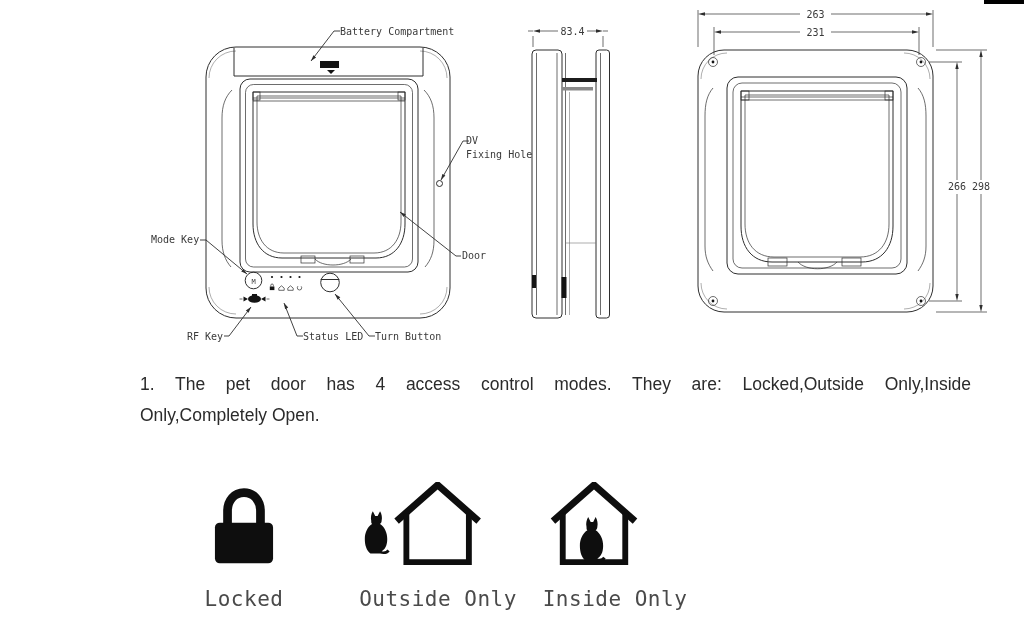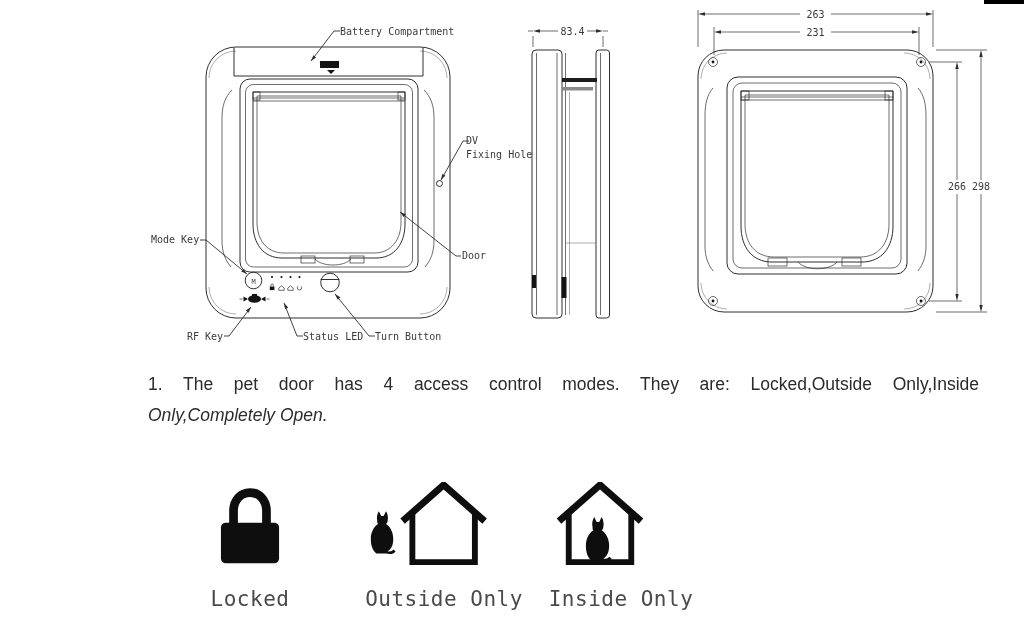--- a/index.html
+++ b/index.html
@@ -14,27 +14,27 @@
   .dim  { font-size:10px; }
   .mkey { font-size:7px; }
   .ln   { stroke:#2e2e2e; stroke-width:1; fill:none; }
   .ln2  { stroke:#2e2e2e; stroke-width:0.7; fill:none; }
   .thin { stroke:#777;    stroke-width:0.6; fill:none; }
   .leader { stroke:#2e2e2e; stroke-width:0.9; fill:none; }
   .ah   { fill:#2e2e2e; stroke:none; }
   .blk  { fill:#141414; stroke:none; }
 
   .instruction {
-    position:absolute; left:148px; top:369px; width:831px;
+    position:absolute; left:140px; top:369px; width:831px;
     color:#2b2b2b; font-size:17.5px; line-height:31px; font-weight:400;
   }
   .instruction .line1 { text-align:justify; text-align-last:justify; white-space:normal; }
-  .instruction .line2 { text-align:left;font-style:italic; }
-
-  .modes { position:absolute; top:480px; left:6px; width:966px; height:140px; }
+  .instruction .line2 { text-align:left; }
+
+  .modes { position:absolute; top:480px; left:0; width:966px; height:140px; }
   .mode  { position:absolute; text-align:center; }
   .icon-box { height:90px; display:flex; align-items:flex-end; justify-content:center; }
   .icon-shift { position:relative; }
   .mode-label {
     font-family:"DejaVu Sans Mono", monospace; font-size:21px; color:#4a4a4a;
     letter-spacing:0.5px; white-space:nowrap; margin-top:17px;
   }
   .m-locked     { left:194px; width:100px; }
   .m-outside    { left:340px; width:196px; }
   .m-outside .icon-shift { left:-16px; }

